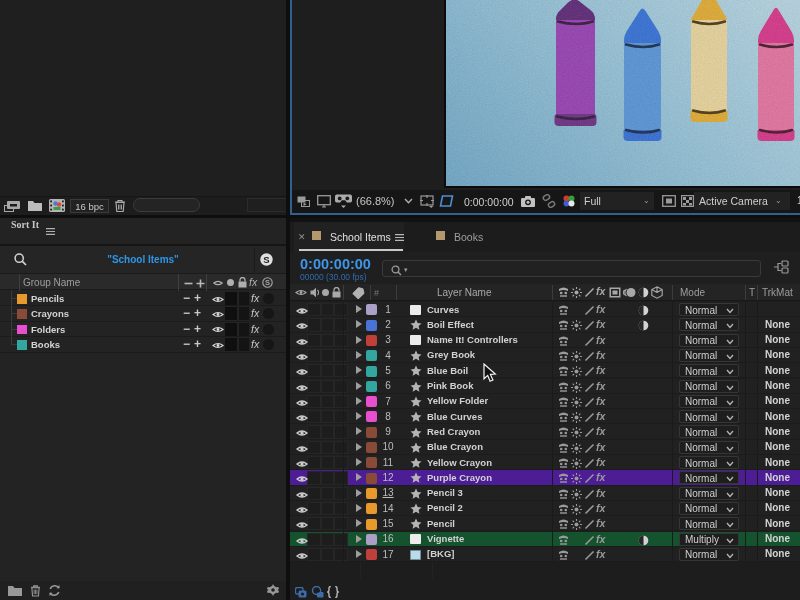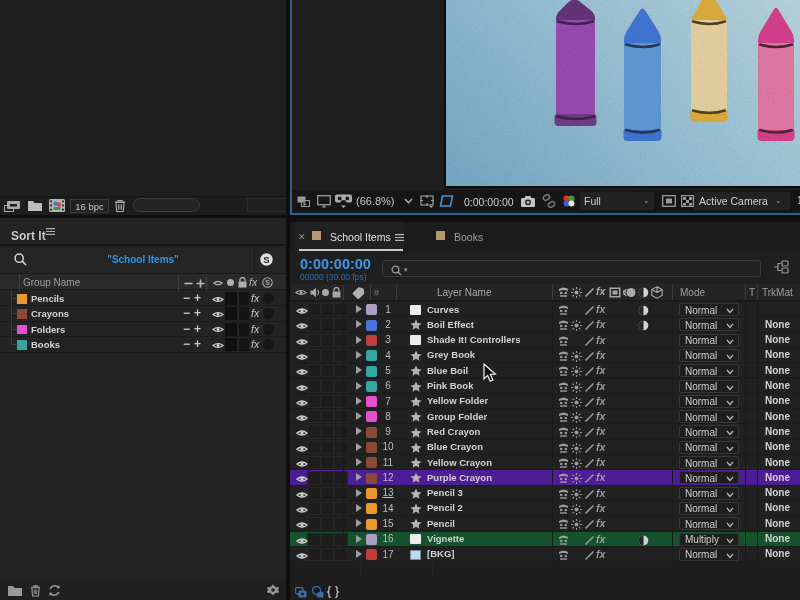--- a/index.html
+++ b/index.html
@@ -172,21 +172,21 @@
         <path d="M2 2 h3 v3 h-3 z M8 2 h3 v3 h-3 z M5 5 h3 v3 h-3 z M2 8 h3 v2.5 h-3 z M8 8 h3 v2.5 h-3 z" fill="#9a9a9a"></path>
       </svg>
       <div class="abs" style="left:402px;top:2px;width:96px;height:18px;background:#222;"></div>
       <div class="abs" style="left:407px;top:5px;font-size:10.5px;color:#cfcfcf;">Active Camera</div>
       <div class="abs" style="left:483px;top:6px;font-size:8px;color:#9a9a9a;">⌄</div>
       <div class="abs" style="left:505px;top:5px;font-size:10px;color:#cfcfcf;">1</div>
     </div>
   </div>
 
   <div class="abs" id="sortit" style="left:0;top:218px;width:286px;height:382px;background:#232323;">
-    <div class="abs" style="left:11px;top:11px;font-size:12px;color:#c6c6c6;font-weight:bold;">Sort It</div>
+    <div class="abs" style="left:11px;top:1px;font-size:10px;color:#c6c6c6;font-weight:bold;font-family:Liberation Serif, serif;">Sort It</div>
     <svg class="abs" style="left:46px;top:10px;" width="9" height="7" viewBox="0 0 9 7">
         <path d="M0 0.7 h9 M0 3.5 h9 M0 6.3 h9" stroke="#b0b0b0" stroke-width="1.2"></path>
       </svg>
     <div class="abs" style="left:0;top:26px;width:286px;height:1.5px;background:#161616;"></div>
 
     <div class="abs" style="left:0;top:27.5px;width:286px;height:27.5px;background:#252525;">
       <svg class="abs" style="left:14px;top:7px;" width="13" height="13" viewBox="0 0 13 13">
         <circle cx="5.2" cy="5.2" r="4.1" fill="none" stroke="#d4d4d4" stroke-width="1.5"></circle>
         <path d="M8.4 8.4 L12 12" stroke="#d4d4d4" stroke-width="1.7"></path>
       </svg>
@@ -492,21 +492,21 @@
           <div class="abs" style="left:44px;top:1px;width:13.5px;height:13.3px;background:#1d1d1d;border:1px solid #262626;"></div>
           <svg class="abs" style="left:6px;top:4px;" width="12" height="10" viewBox="0 0 12 10">
             <path d="M1 5 Q6 0.8 11 5 Q6 9.2 1 5 z" fill="none" stroke="#cccccc" stroke-width="1.4"></path>
             <circle cx="6" cy="5" r="1.7" fill="#cccccc"></circle>
           </svg>
           <div class="abs" style="left:53px;top:0;width:1px;height:15.3px;background:#1a1a1a;"></div>
           <div class="abs" style="left:66px;top:3px;width:0;height:0;border-left:6.5px solid #9e9e9e;border-top:4.5px solid transparent;border-bottom:4.5px solid transparent;"></div>
           <div class="abs" style="left:76px;top:2.4px;width:11px;height:11px;border-radius:2px;background:#c03f3b;"></div>
           <div class="abs" style="left:90px;top:1.8px;width:16px;text-align:center;font-size:10px;color:#bdbdbd;">3</div>
           <div class="abs" style="left:120px;top:2.8px;width:11px;height:10px;border-radius:1px;background:#ececec;"></div>
-          <div class="abs" style="left:137px;top:1.6px;font-size:9.5px;color:#d2d2d2;font-weight:bold;">Shade It! Controllers</div>
+          <div class="abs" style="left:137px;top:1.6px;font-size:9.5px;color:#d2d2d2;font-weight:bold;">Name It! Controllers</div>
           <div class="abs" style="left:262px;top:0;width:1px;height:15.3px;background:#1a1a1a;"></div>
           <svg class="abs" style="left:268px;top:3px;" width="11" height="11" viewBox="0 0 11 11">
             <path d="M1 2 Q5.5 -1 10 2 L10 4 Q5.5 2 1 4 z" fill="#9a9a9a"></path>
             <circle cx="3.2" cy="6" r="1.3" fill="#9a9a9a"></circle>
             <circle cx="7.8" cy="6" r="1.3" fill="#9a9a9a"></circle>
             <path d="M2 9 h7" stroke="#9a9a9a" stroke-width="1.4"></path>
           </svg>
           <svg class="abs" style="left:294px;top:3px;" width="11" height="11" viewBox="0 0 11 11">
             <path d="M1.5 9.5 L9.5 1.5" stroke="#9a9a9a" stroke-width="1.6"></path>
           </svg>
@@ -698,21 +698,21 @@
             <path d="M1 5 Q6 0.8 11 5 Q6 9.2 1 5 z" fill="none" stroke="#cccccc" stroke-width="1.4"></path>
             <circle cx="6" cy="5" r="1.7" fill="#cccccc"></circle>
           </svg>
           <div class="abs" style="left:53px;top:0;width:1px;height:15.3px;background:#1a1a1a;"></div>
           <div class="abs" style="left:66px;top:3px;width:0;height:0;border-left:6.5px solid #9e9e9e;border-top:4.5px solid transparent;border-bottom:4.5px solid transparent;"></div>
           <div class="abs" style="left:76px;top:2.4px;width:11px;height:11px;border-radius:2px;background:#e84fd0;"></div>
           <div class="abs" style="left:90px;top:1.8px;width:16px;text-align:center;font-size:10px;color:#bdbdbd;">8</div>
           <svg class="abs" style="left:120px;top:2.2px;" width="12" height="11" viewBox="0 0 13 12">
             <path d="M6.5 0.5 L8.3 4.3 12.5 4.8 9.4 7.6 10.2 11.7 6.5 9.6 2.8 11.7 3.6 7.6 0.5 4.8 4.7 4.3 Z" fill="#b4b4b4"></path>
           </svg>
-          <div class="abs" style="left:137px;top:1.6px;font-size:9.5px;color:#d2d2d2;font-weight:bold;">Group Folder</div>
+          <div class="abs" style="left:137px;top:1.6px;font-size:9.5px;color:#d2d2d2;font-weight:bold;">Blue Curves</div>
           <div class="abs" style="left:262px;top:0;width:1px;height:15.3px;background:#1a1a1a;"></div>
           <svg class="abs" style="left:268px;top:3px;" width="11" height="11" viewBox="0 0 11 11">
             <path d="M1 2 Q5.5 -1 10 2 L10 4 Q5.5 2 1 4 z" fill="#9a9a9a"></path>
             <circle cx="3.2" cy="6" r="1.3" fill="#9a9a9a"></circle>
             <circle cx="7.8" cy="6" r="1.3" fill="#9a9a9a"></circle>
             <path d="M2 9 h7" stroke="#9a9a9a" stroke-width="1.4"></path>
           </svg>
           <svg class="abs" style="left:281px;top:3px;" width="11" height="11" viewBox="0 0 11 11">
             <circle cx="5.5" cy="5.5" r="2" fill="#9a9a9a"></circle>
             <path d="M5.5 0 v2 M5.5 9 v2 M0 5.5 h2 M9 5.5 h2 M1.6 1.6 l1.4 1.4 M8 8 l1.4 1.4 M9.4 1.6 L8 3 M3 8 L1.6 9.4" stroke="#9a9a9a" stroke-width="1.1"></path>

